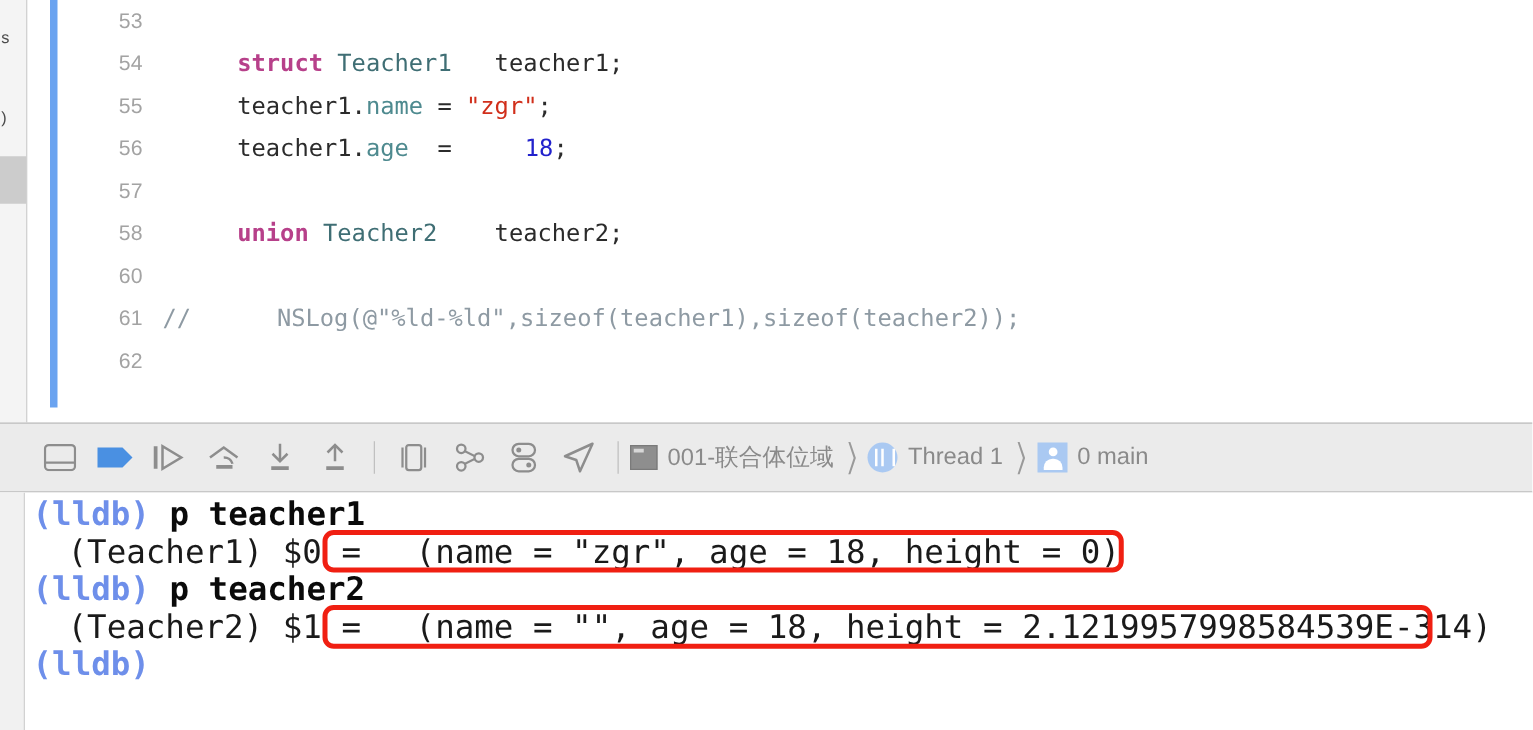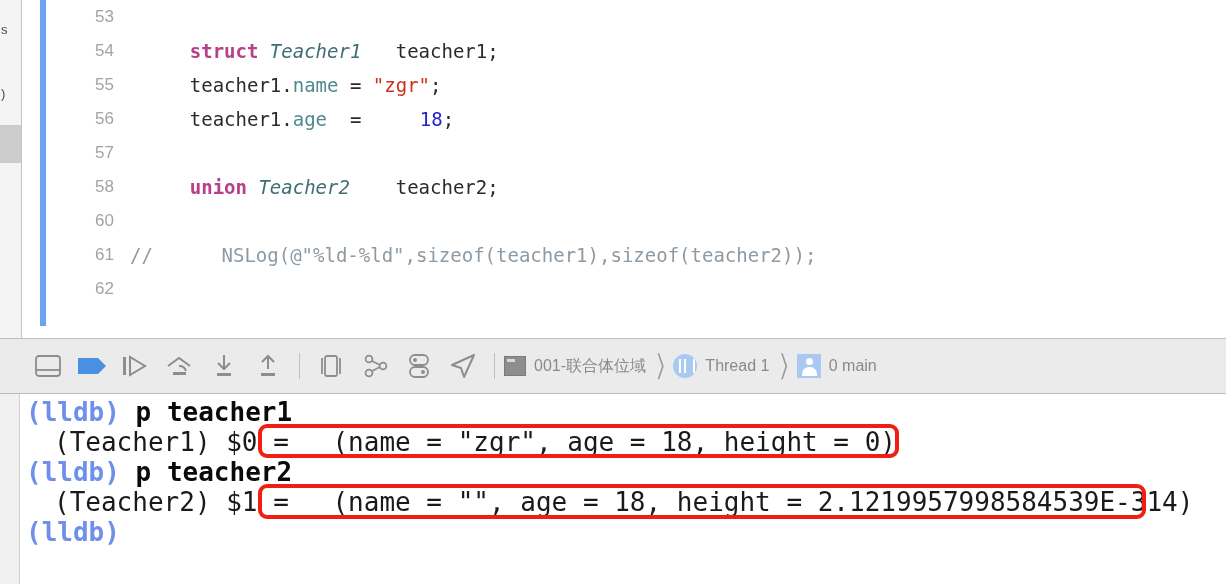--- a/index.html
+++ b/index.html
@@ -83,21 +83,21 @@
     font-family: "Liberation Sans", sans-serif;
     font-size: 17px;
   }
   .ctext {
     position: absolute;
     left: 122px;
     top: 0;
     white-space: pre;
   }
   .kw      { color: #b7408a; font-weight: bold; }
-  .type    { color: #3f6e74; font-style: italic; }
+  .type    { color: #3f6e74; }
   .prop    { color: #4e8a8f; text-align: right; }
   .str     { color: #d12f1b; }
   .num     { color: #2222cc; margin-left: 47px; }
   .plain   { color: #2b2b2b; }
   .comment { color: #8e9aa3; }
 
   
   .debugbar {
     position: absolute;
     left: 0; top: 338px;
@@ -122,21 +122,21 @@
     margin: 0 9px;
     flex: 0 0 auto;
   }
   .crumb {
     display: flex;
     align-items: center;
     flex: 0 0 auto;
   }
   .crumb-label {
     font-family: "Liberation Sans", sans-serif;
-    font-size: 16px;
+    font-size: 19px;
     color: #8a8a8a;
     margin-left: 8px;
     white-space: nowrap;
   }
   .crumb-chev {
     font-family: "Liberation Sans", sans-serif;
     font-size: 22px;
     color: #9a9a9a;
     margin: 0 9px 0 11px;
     transform: scaleY(1.35);

